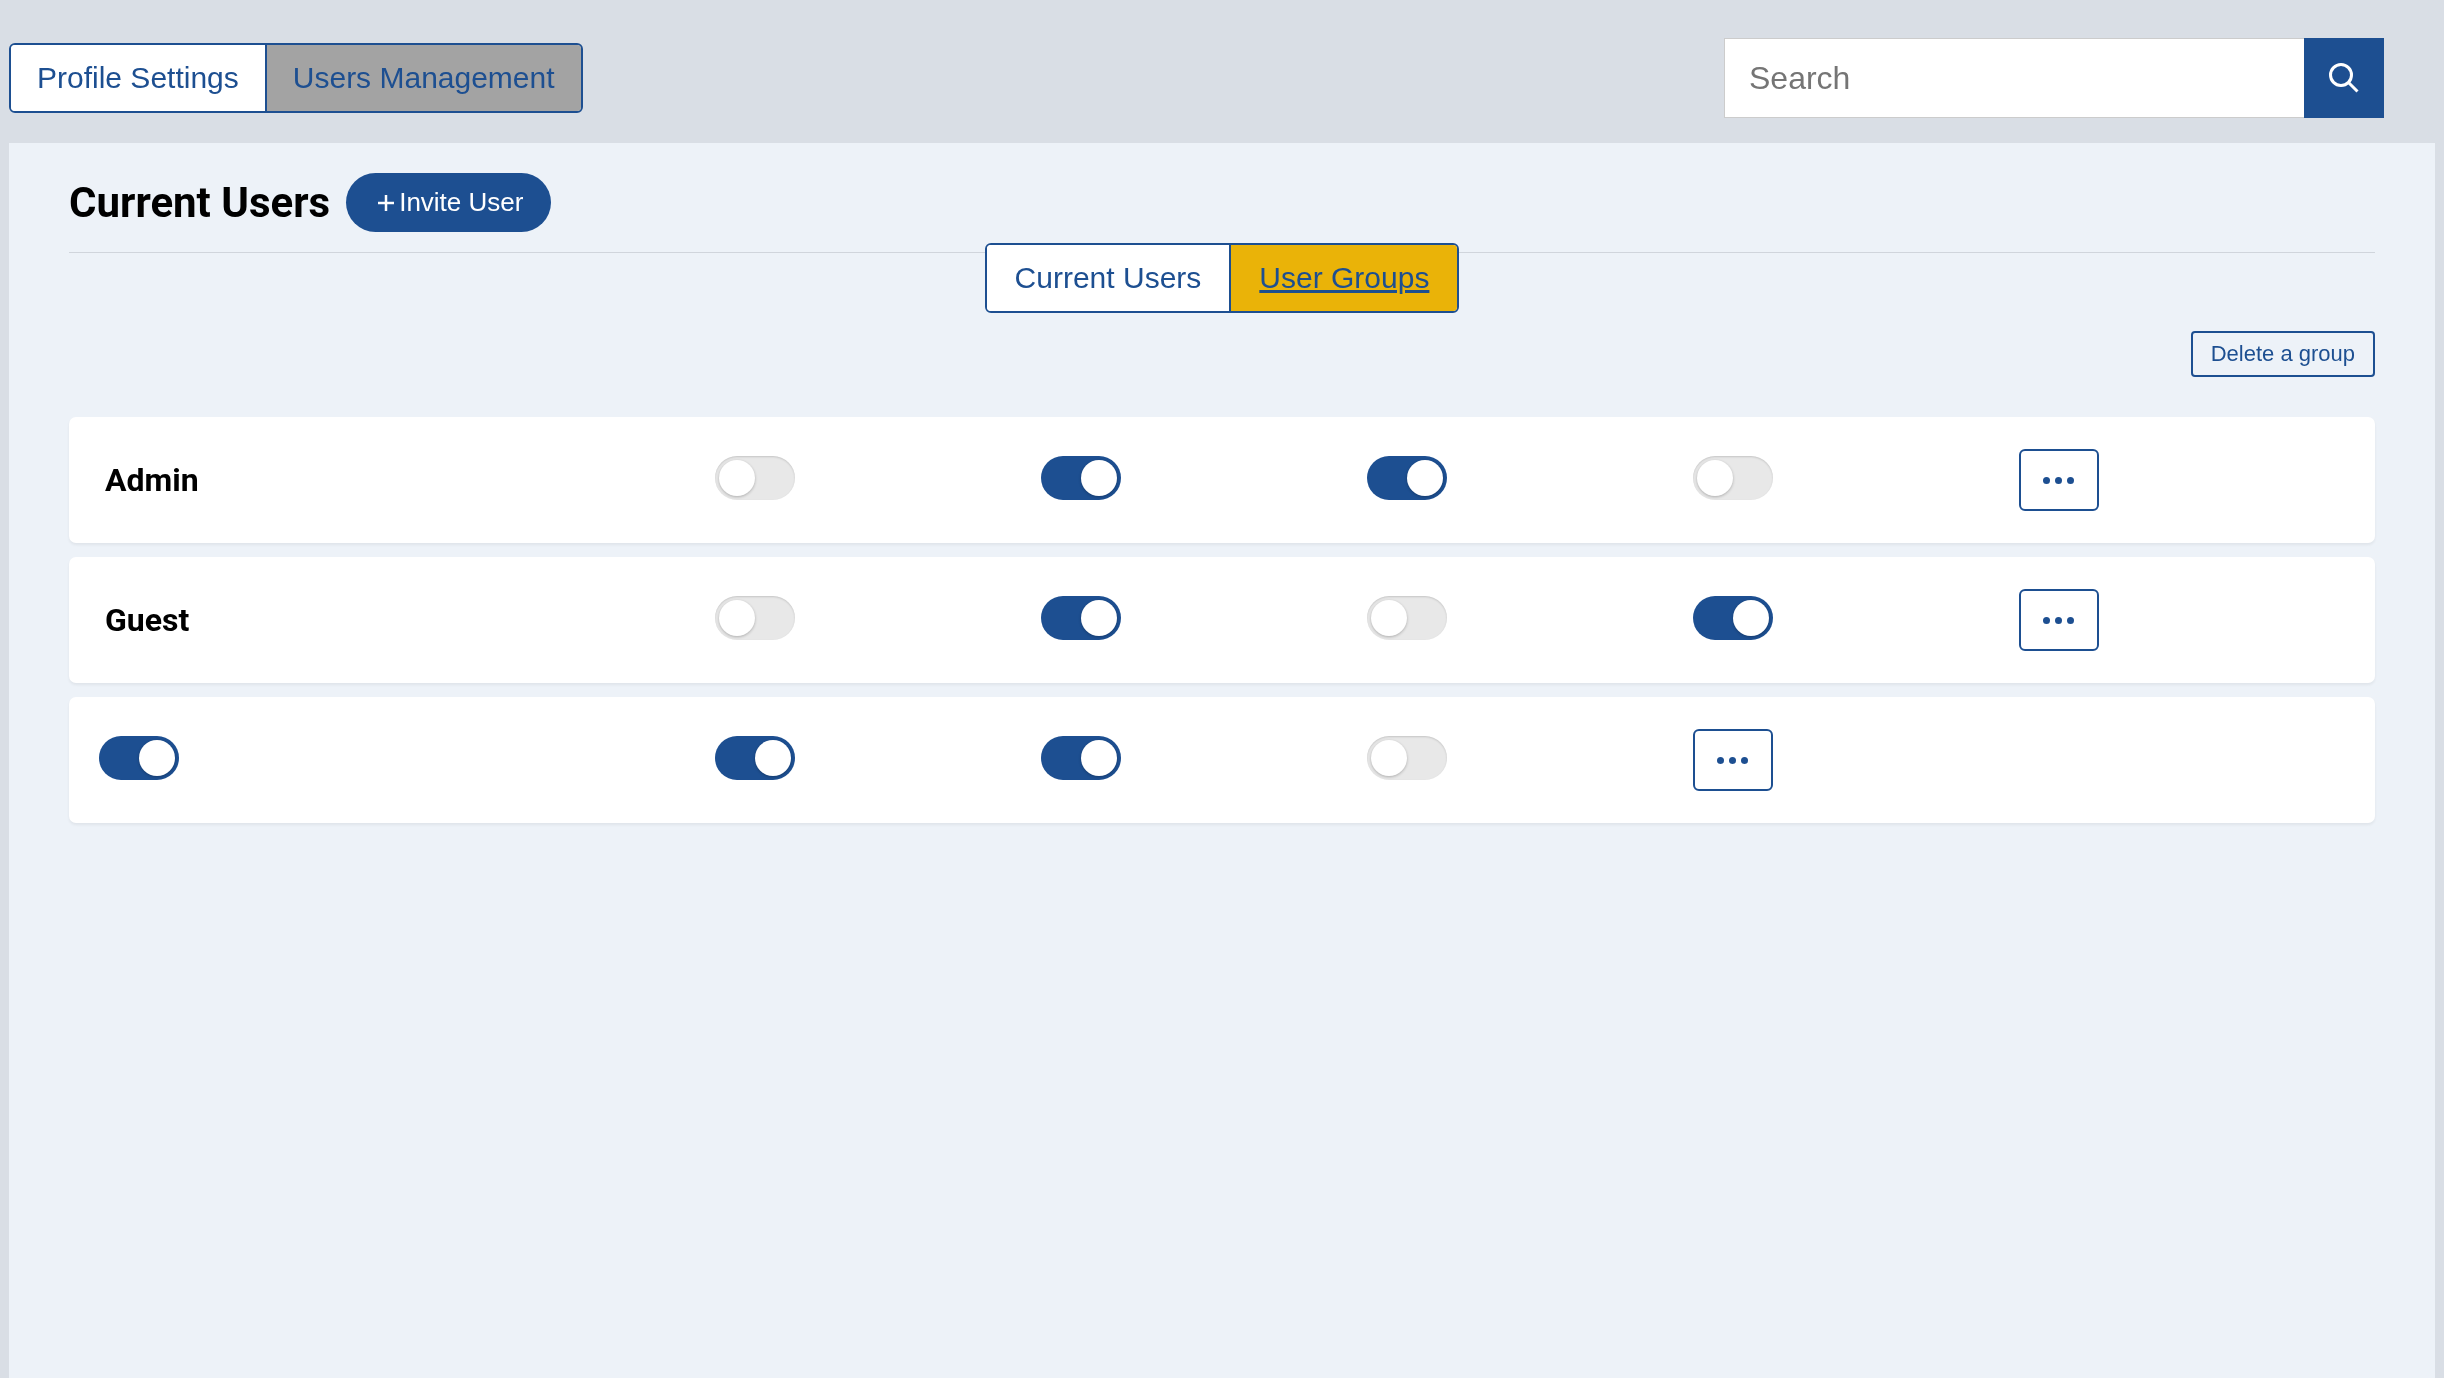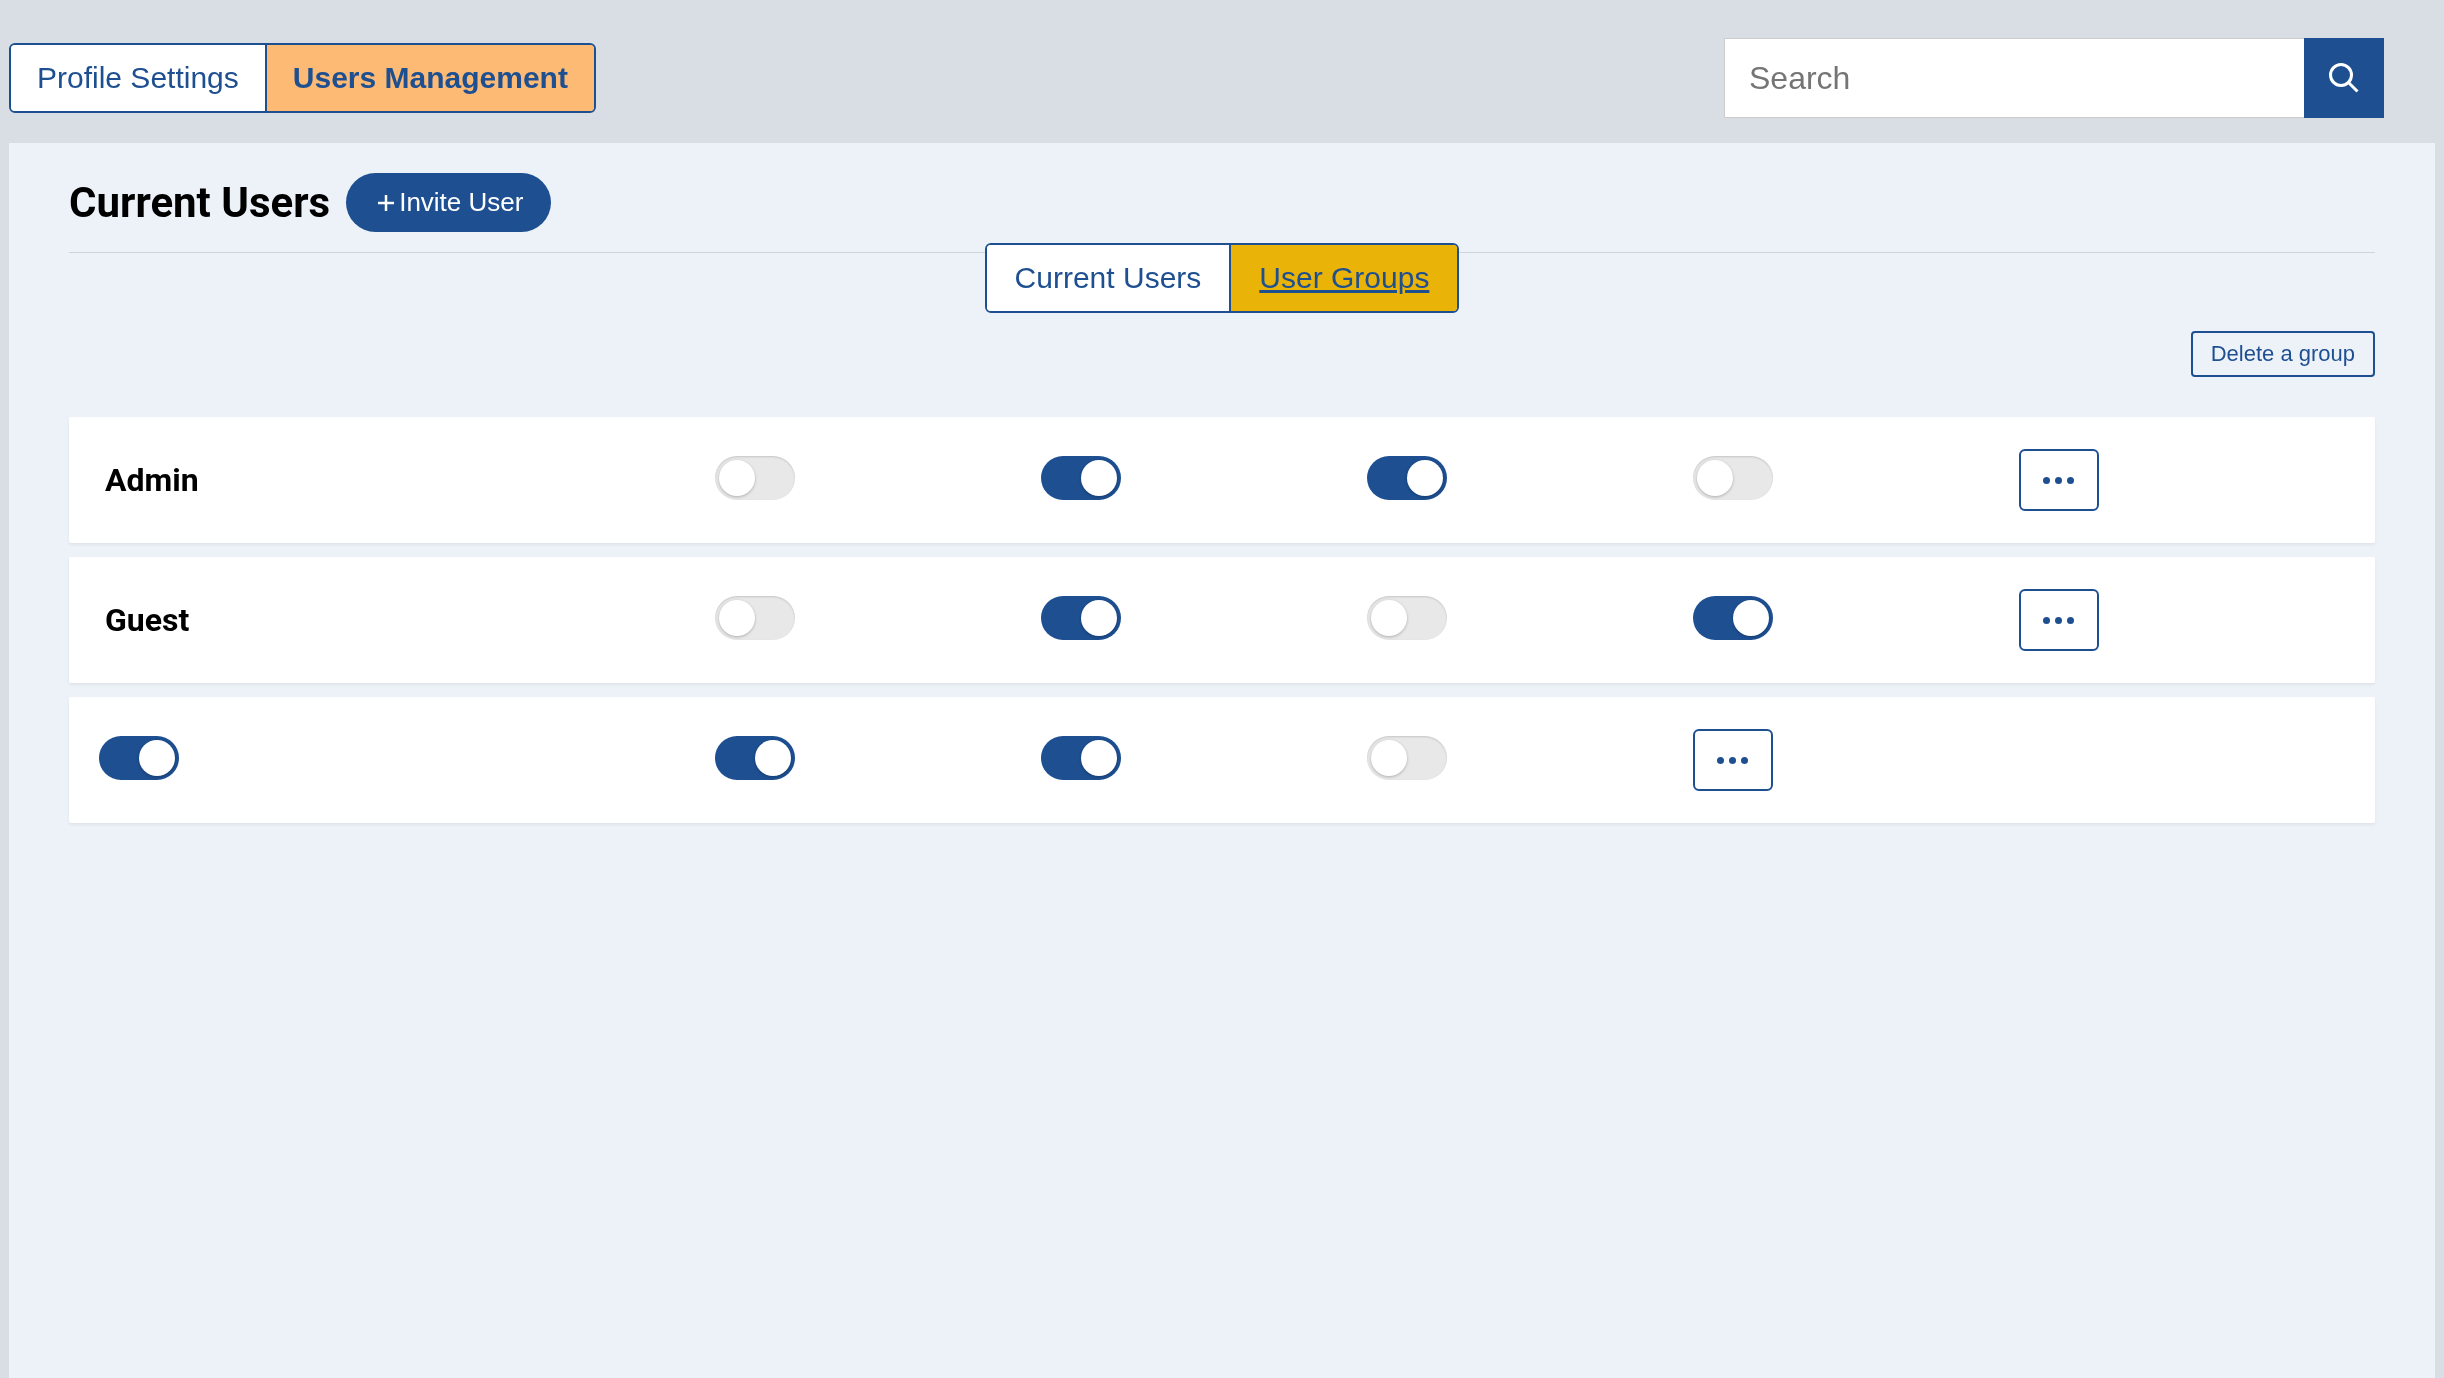--- a/index.html
+++ b/index.html
@@ -29,22 +29,21 @@
     }
     .top-tab {
       padding: 16px 26px;
       font-size: 30px;
       color: #1d4f91;
       cursor: pointer;
       background: #fff;
       border: none;
     }
     .top-tab.active {
-      background: #fdba74;
-      font-weight: bold;
+      background: #a3a3a3;
     }
     .top-tab + .top-tab {
       border-left: 2px solid #1d4f91;
     }
     .search-wrap {
       display: flex;
       align-items: stretch;
     }
     .search-input {
       width: 580px;
@@ -174,21 +173,21 @@
       height: 16px;
     }
     .tbody-row {
       display: grid;
       grid-template-columns: 1.7fr 0.9fr 0.9fr 0.9fr 0.9fr 0.9fr;
       background: #fff;
       padding: 32px 30px;
       align-items: center;
       margin-bottom: 14px;
       box-shadow: 0 2px 3px rgba(0,0,0,0.06);
-      border-radius: 2px;
+      border-radius: 7px;
     }
     .td-name {
       font-size: 32px;
       font-weight: 700;
       color: #000;
       padding-left: 6px;
     }
     .toggle {
       width: 80px;
       height: 44px;

